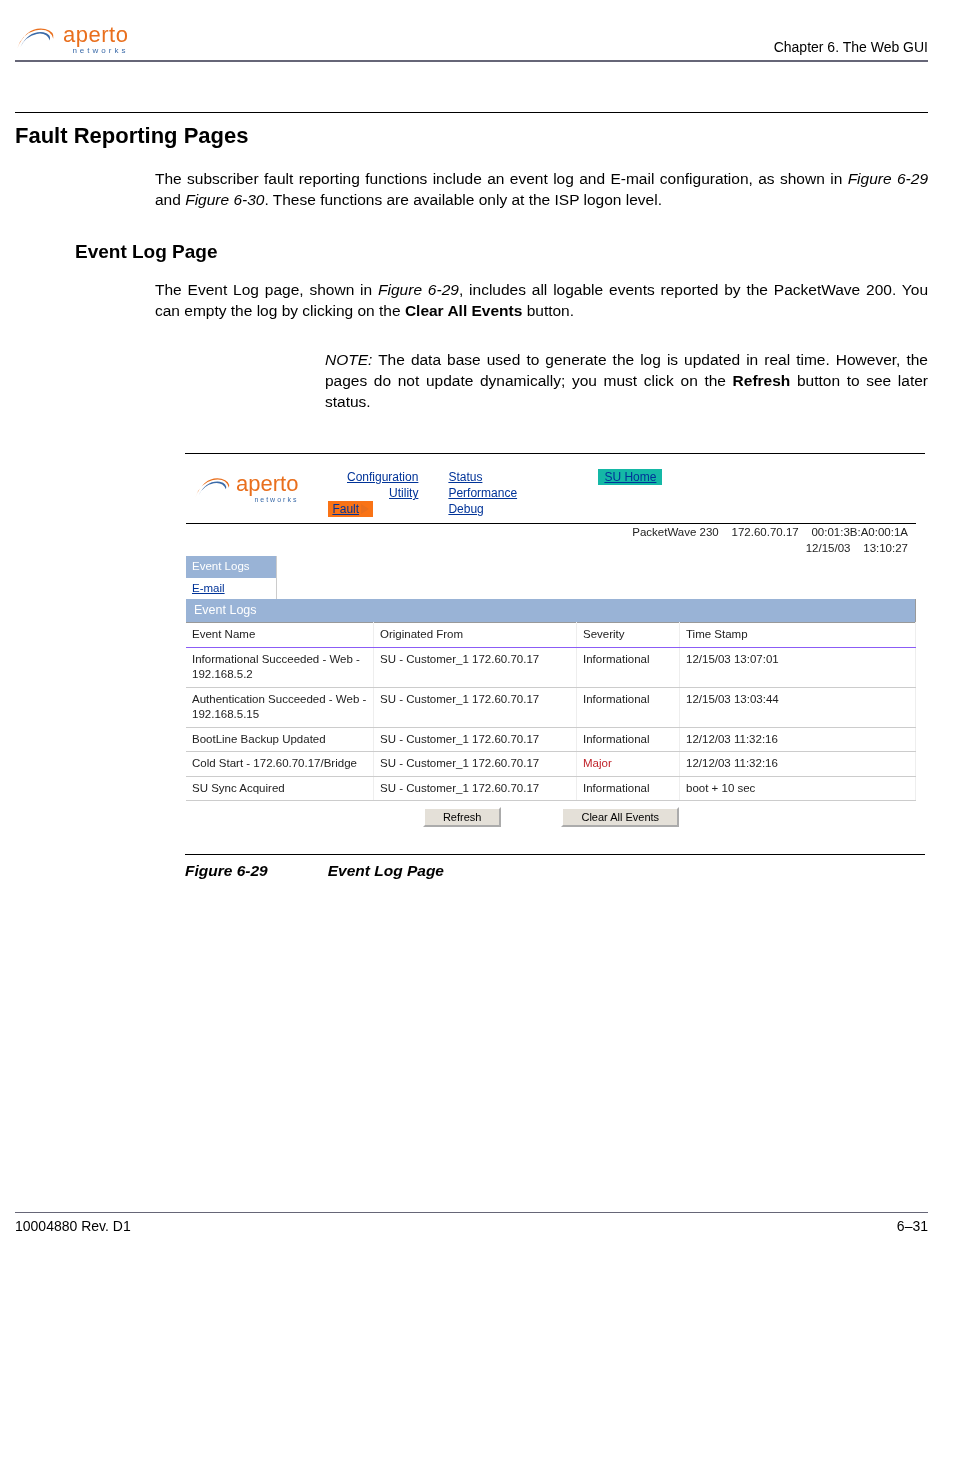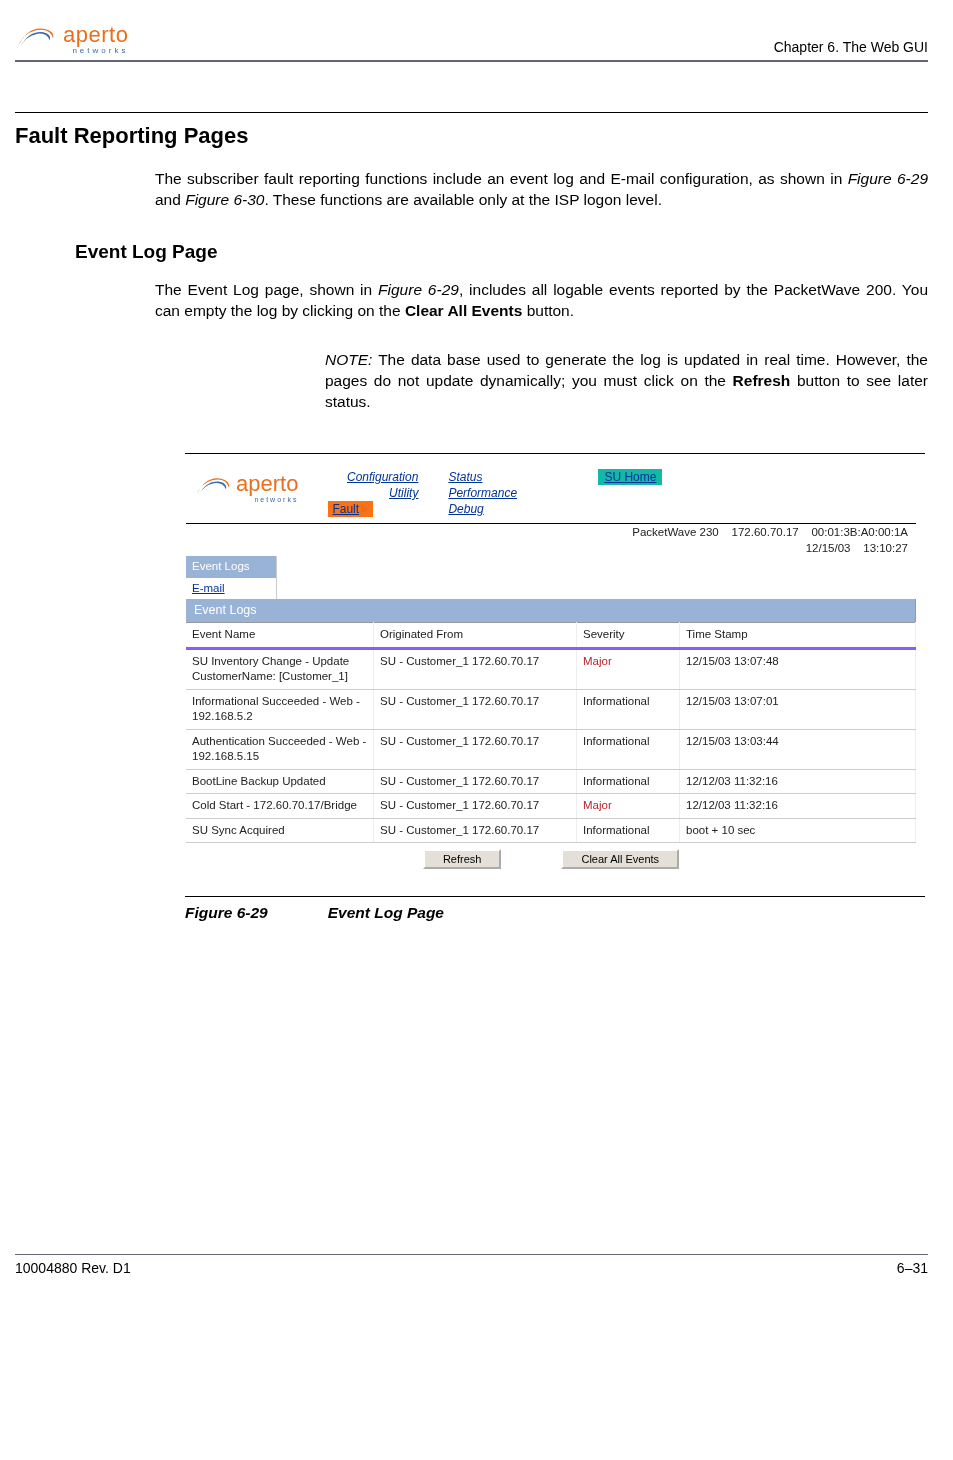--- a/index.html
+++ b/index.html
@@ -74,42 +74,42 @@
   .app-top {
     display: flex;
     align-items: flex-start;
     padding: 6px 4px 2px 8px;
     gap: 30px;
   }
   .app-logo { display: flex; align-items: center; gap: 4px; }
   .app-logo-text { color: #e96f1d; font-size: 22px; }
   .app-logo-sub { font-size: 7px; color: #3a6aa8; letter-spacing: 2px; display:block; margin-top:-3px; text-align:right;}
   .nav-col { font-size: 12px; line-height: 1.35; }
-  .nav-col a { color: #003398; text-decoration: underline; display: block; text-align: right; font-style: italic;}
+  .nav-col a { color: #003398; text-decoration: underline; display: block; text-align: right;}
   .nav-col .sel { background: #f97316; color: #003398; text-decoration: underline; padding: 0 4px; display: inline-flex; align-items:center; gap:2px;}
   .nav-col2 a { text-align: left; }
   .su-home { background: #14b8a6; color: #003398; text-decoration: underline; padding: 1px 6px; font-size: 12px; }
   .arrow-orange {
     width: 0; height: 0; border-top: 5px solid transparent; border-bottom: 5px solid transparent;
     border-left: 8px solid #e96f1d; display:inline-block;
   }
   .app-hr { border: none; border-top: 1px solid #000; margin: 4px 0 1px 0; }
   .status-line { text-align: right; font-size: 11.5px; padding-right: 8px; white-space: pre; }
   .app-body { display: flex; flex-direction: column; }
   .app-side {
     width: 90px; flex:none;
     font-size: 11.5px;
     border-right: 1px solid #ccc;
   }
   .side-item { padding: 3px 6px; color: #003398; text-decoration: underline; cursor:pointer; }
   .side-item.sel { background: #99b3d6; color: #fff; text-decoration: none; }
   .app-main { flex:1; padding: 0 0 8px 0; }
   .panel-title { background: #99b3d6; color: #fff; padding: 3px 8px; font-size: 12.5px; border-right: 1px solid #999;}
   table.evt { width: 100%; border-collapse: collapse; font-size: 11.5px; }
-  table.evt th { text-align: left; font-weight: normal; padding: 4px 6px; border-bottom: 3px solid #8b5cf6; border-right: 1px solid #eee; border-top: 1px solid #999;}
+  table.evt th { text-align: left; font-weight: normal; padding: 4px 6px; border-bottom: 1px solid #8b5cf6; border-right: 1px solid #eee; border-top: 1px solid #999;}
   table.evt td { padding: 4px 6px; border-bottom: 1px solid #ccc; border-right: 1px solid #eee; vertical-align: top;}
   .sev-major { color: #c0232a; }
   .btn-row { text-align: center; margin-top: 6px; display:flex; gap: 60px; justify-content:center;}
   .winbtn {
     font-family: "MS Sans Serif", Tahoma, sans-serif;
     font-size: 11px;
     padding: 2px 18px;
     background: #e4e0d8;
     border: 2px outset #fff;
     color: #000;
@@ -218,26 +218,20 @@
           <thead>
             <tr>
               <th style="width:175px">Event Name</th>
               <th style="width:190px">Originated From</th>
               <th style="width:90px">Severity</th>
               <th>Time Stamp</th>
             </tr>
           </thead>
           <tbody id="evt-body">
               <tr>
-                <td>SU Inventory Change - Update CustomerName: [Customer_1]</td>
-                <td>SU - Customer_1  172.60.70.17</td>
-                <td class="sev-major">Major</td>
-                <td>12/15/03 13:07:48</td>
-              </tr>
-              <tr>
                 <td>Informational Succeeded - Web - 192.168.5.2</td>
                 <td>SU - Customer_1  172.60.70.17</td>
                 <td>Informational</td>
                 <td>12/15/03 13:07:01</td>
               </tr>
               <tr>
                 <td>Authentication Succeeded - Web - 192.168.5.15</td>
                 <td>SU - Customer_1  172.60.70.17</td>
                 <td>Informational</td>
                 <td>12/15/03 13:03:44</td>

